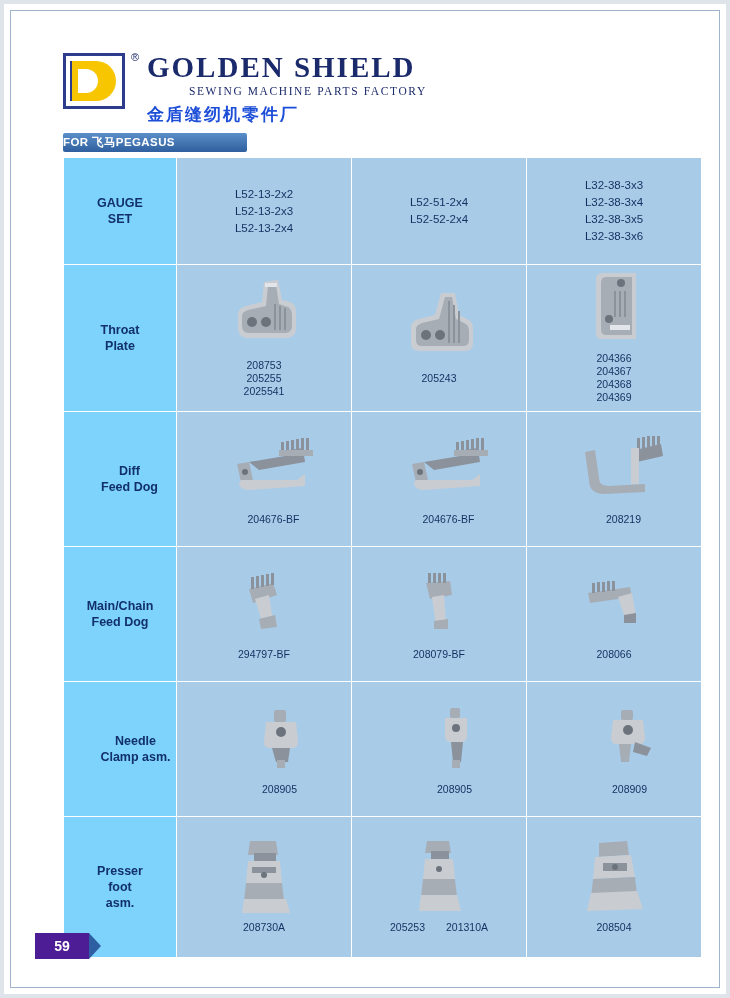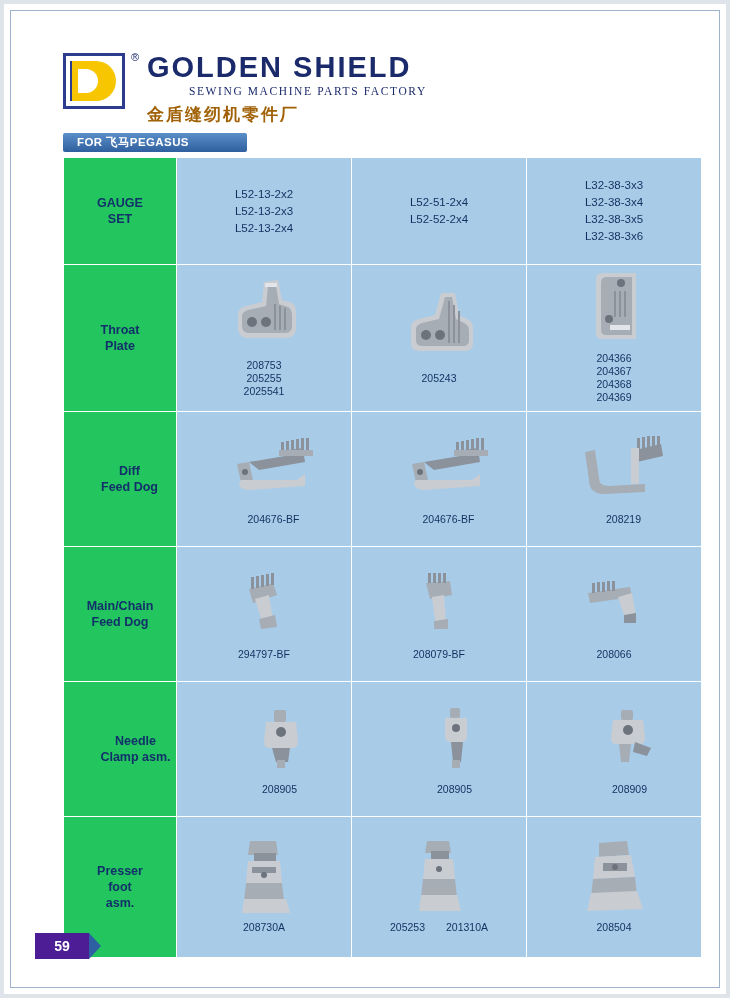--- a/index.html
+++ b/index.html
@@ -81,59 +81,58 @@
     color: #1b2a6b;
   }
   .brand-en {
     position: absolute;
     left: 84px;
     top: 6px;
     font-size: 29px;
     font-weight: bold;
     letter-spacing: 2px;
     color: #1b2a6b;
-    font-family: Liberation Sans, sans-serif;
+    font-family: Liberation Serif, serif;
   }
   .brand-sub {
     position: absolute;
     left: 126px;
     top: 40px;
     font-size: 11.5px;
     letter-spacing: 1.6px;
     color: #1b2a6b;
     font-family: "Liberation Serif", serif;
   }
   .brand-cn {
     position: absolute;
     left: 84px;
     top: 58px;
     font-size: 17px;
     font-weight: bold;
     letter-spacing: 2px;
-    color: #a16207;
+    color: #1d4ed8;
     font-family: "DejaVu Sans", sans-serif;
   }
 
   
   .banner {
     position: absolute;
     left: 52px;
     top: 122px;
     width: 184px;
     height: 19px;
     background: linear-gradient(#5b8fc9, #2f5f9e);
     border-radius: 2px;
   }
   .banner span {
     display: block;
     color: #ffffff;
     font-size: 11.5px;
     font-weight: bold;
     line-height: 19px;
-    padding-left: 14px;
     letter-spacing: 0.4px;
   }
 
   
   .table {
     position: absolute;
     left: 52px;
     top: 146px;
     width: 626px;
     border-collapse: collapse;
@@ -144,21 +143,21 @@
     background: #a8cbe8;
     vertical-align: middle;
     text-align: center;
     color: #12306a;
   }
   .table td.label {
     width: 110px;
     font-size: 12.5px;
     font-weight: bold;
     line-height: 16px;
-    background: #22c55e;
+    background: #7dd3fc;
   }
   .table td.cell {
     width: 172px;
     position: relative;
   }
   .codes {
     font-size: 11.5px;
     line-height: 17px;
     color: #13305f;
   }

